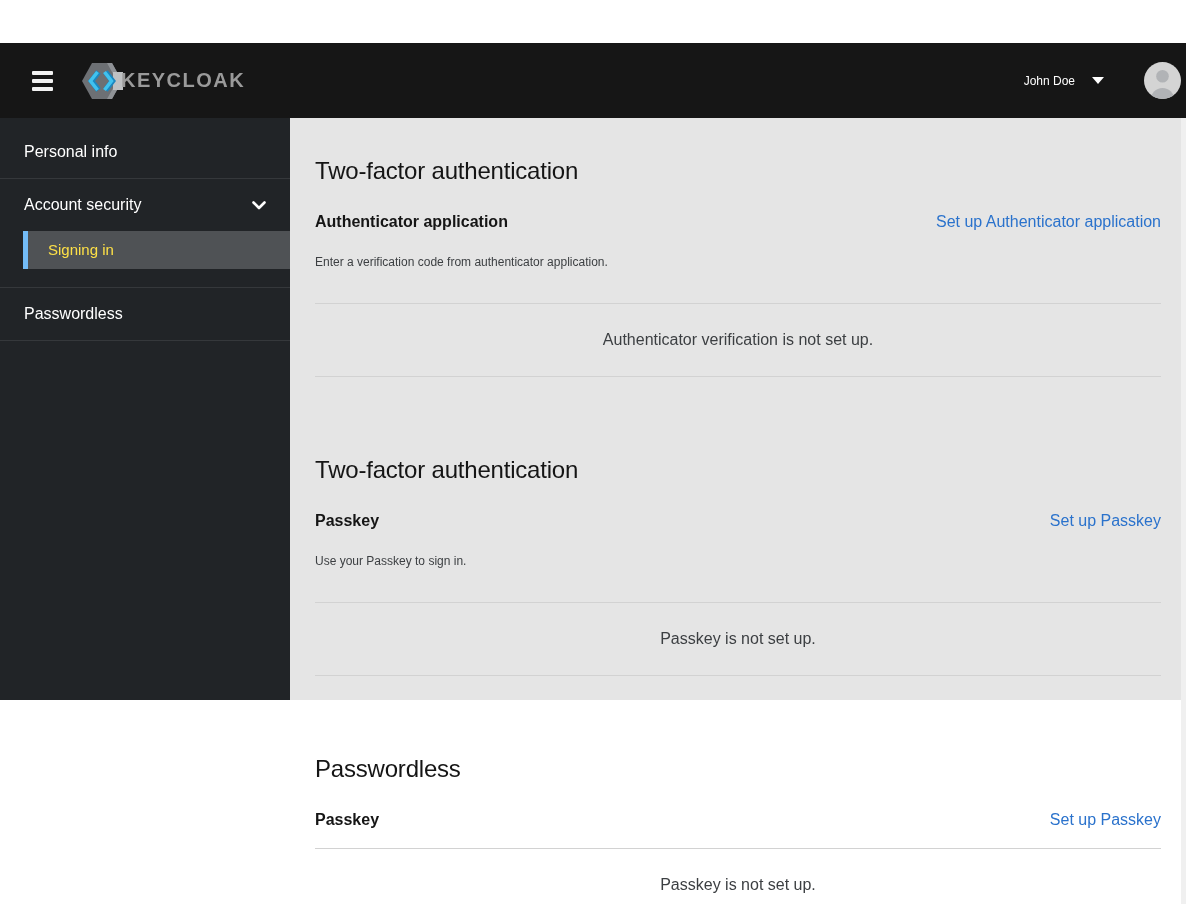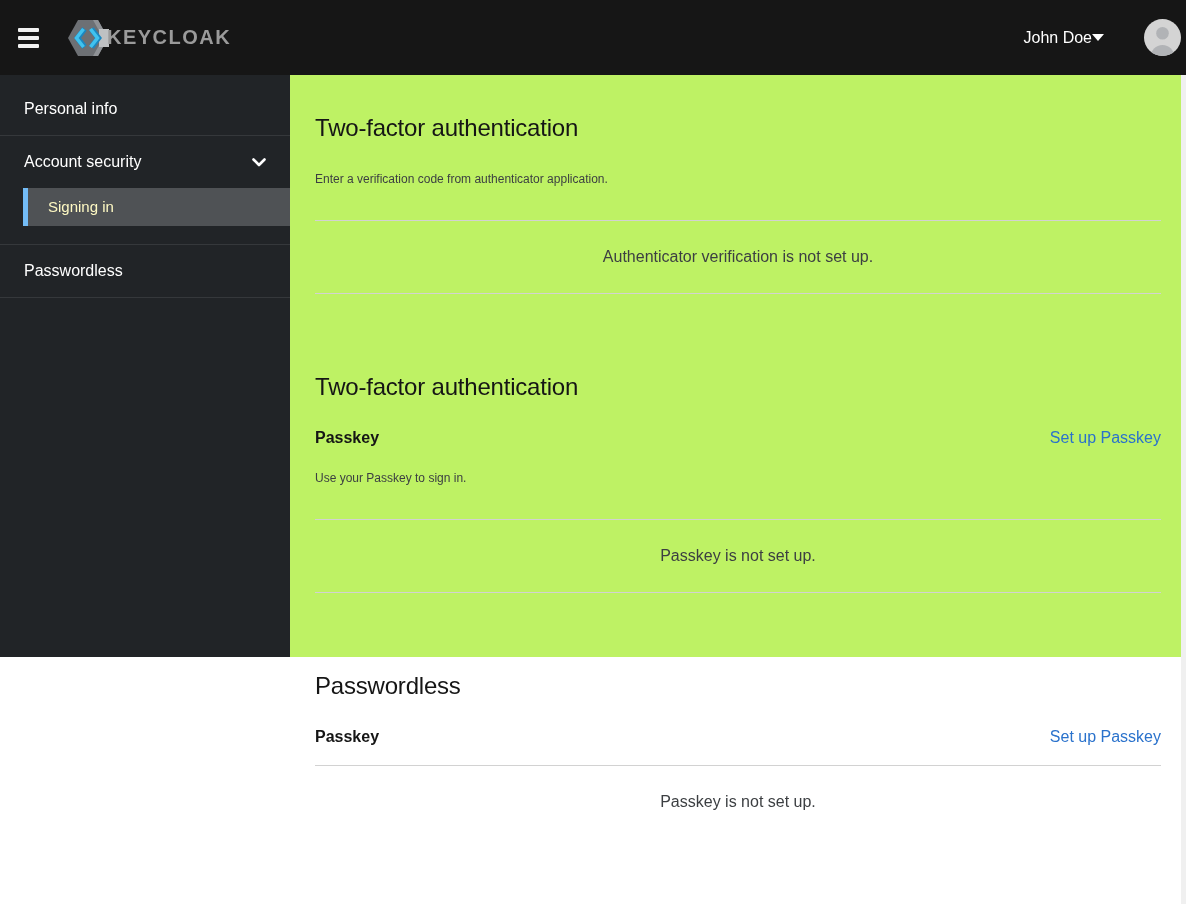--- a/index.html
+++ b/index.html
@@ -7,34 +7,35 @@
   body {
     width:1186px; height:904px; overflow:hidden;
     font-family:"Liberation Sans", sans-serif;
     background:#ffffff;
   }
 
   
   .masthead {
     height:75px; background:#161616;
     display:flex; align-items:center;
-    padding:0 5px 0 18px;
+    padding:0 5px 0 32px;
+    margin-top:43px;
   }
   .nav-toggle {
     background:none; border:0; padding:0; margin:0 28px 0 0;
     display:flex; flex-direction:column; gap:4px; cursor:pointer;
   }
   .nav-toggle span { display:block; width:21px; height:4px; background:#f2f2f2; border-radius:1px; }
   .brand { display:flex; align-items:center; cursor:pointer; }
   .brand-text {
     font-size:20px; font-weight:bold; color:#9a9a9a;
     letter-spacing:1.5px; margin-left:-2px;
   }
   .spacer { flex:1; }
-  .user-menu { display:flex; align-items:center; color:#ffffff; font-size:16px; cursor:pointer; }
+  .user-menu { display:flex; align-items:center; gap:17px; color:#ffffff; font-size:12px; cursor:pointer; }
   .caret {
     width:0; height:0;
     border-left:6px solid transparent; border-right:6px solid transparent;
     border-top:7px solid #ffffff;
   }
   .avatar { margin-left:40px; display:flex; cursor:pointer; }
 
   
   .layout { display:flex; height:582px; }
 
@@ -43,27 +44,27 @@
   .nav-item {
     display:flex; justify-content:space-between; align-items:center;
     padding:14px 24px; color:#ffffff; font-size:16px; line-height:24px;
     cursor:pointer;
   }
   .nav-divider { border:0; border-top:1px solid #35383b; margin:0; }
   .subnav { padding-bottom:18px; }
   .nav-subitem {
     display:block; margin-left:23px;
     padding:7px 0 7px 20px; border-left:5px solid transparent;
-    color:#fef9c3; font-size:15px; line-height:24px; cursor:pointer;
+    color:#fde047; font-size:15px; line-height:24px; cursor:pointer;
   }
   .nav-subitem.active { background:#4f5255; border-left-color:#73bcf7; }
   .chev-icon { display:flex; }
 
   
-  main { flex:1; background:#bef264; padding:38px 25px 0 25px; position:relative; }
+  main { flex:1; background:#e5e5e5; padding:38px 25px 0 25px; position:relative; }
   .scroll-rail {
     position:absolute; top:0; right:0; width:5px; height:829px;
     background:#f0f0f0;
   }
   .section { margin-bottom:78px; }
   .section h2 {
     margin:0 0 24px 0; font-size:24px; font-weight:400;
     color:#151515; line-height:30px; letter-spacing:-0.2px;
   }
   .cred-row {
@@ -146,20 +147,24 @@
       <span>Passwordless</span>
     </a>
     <hr class="nav-divider">
   </nav>
 
   <main>
     <div class="scroll-rail"></div>
 
     <section class="section">
       <h2>Two-factor authentication</h2>
+      <div class="cred-row">
+        <span class="cred-label">Authenticator application</span>
+        <a class="cred-action">Set up Authenticator application</a>
+      </div>
       <p class="cred-desc">Enter a verification code from authenticator application.</p>
       <hr class="rule">
       <div class="empty">Authenticator verification is not set up.</div>
       <hr class="rule">
     </section>
 
     <section class="section">
       <h2>Two-factor authentication</h2>
       <div class="cred-row">
         <span class="cred-label">Passkey</span>

